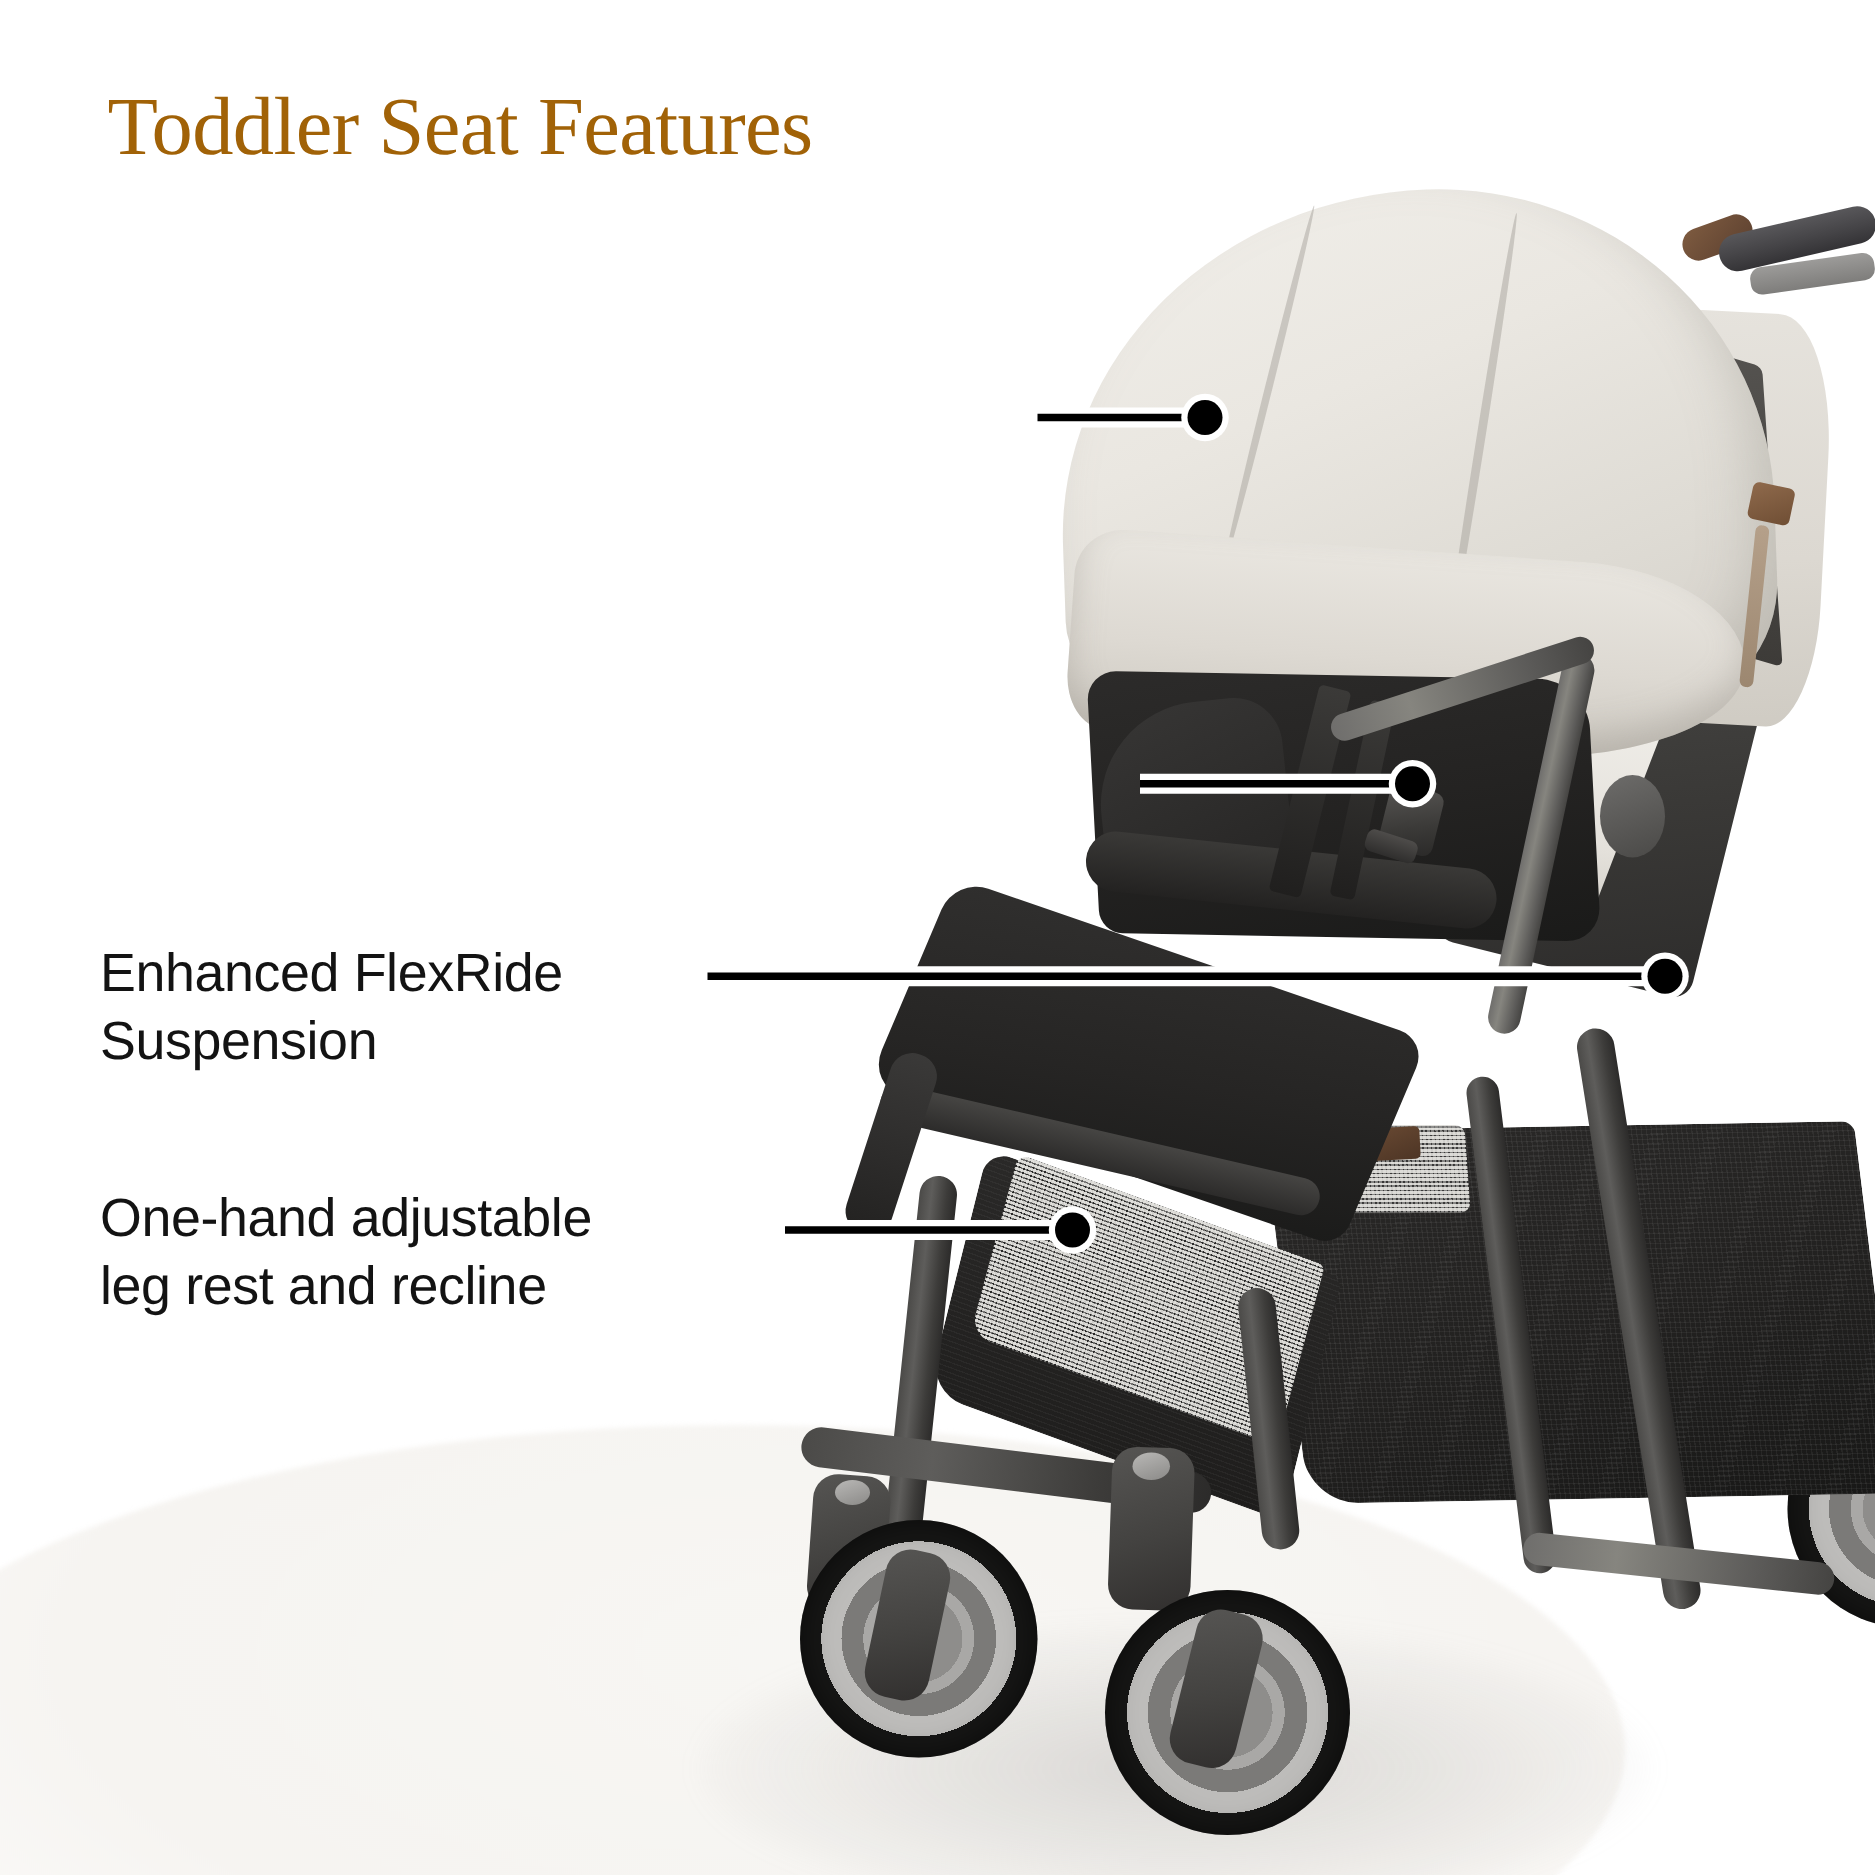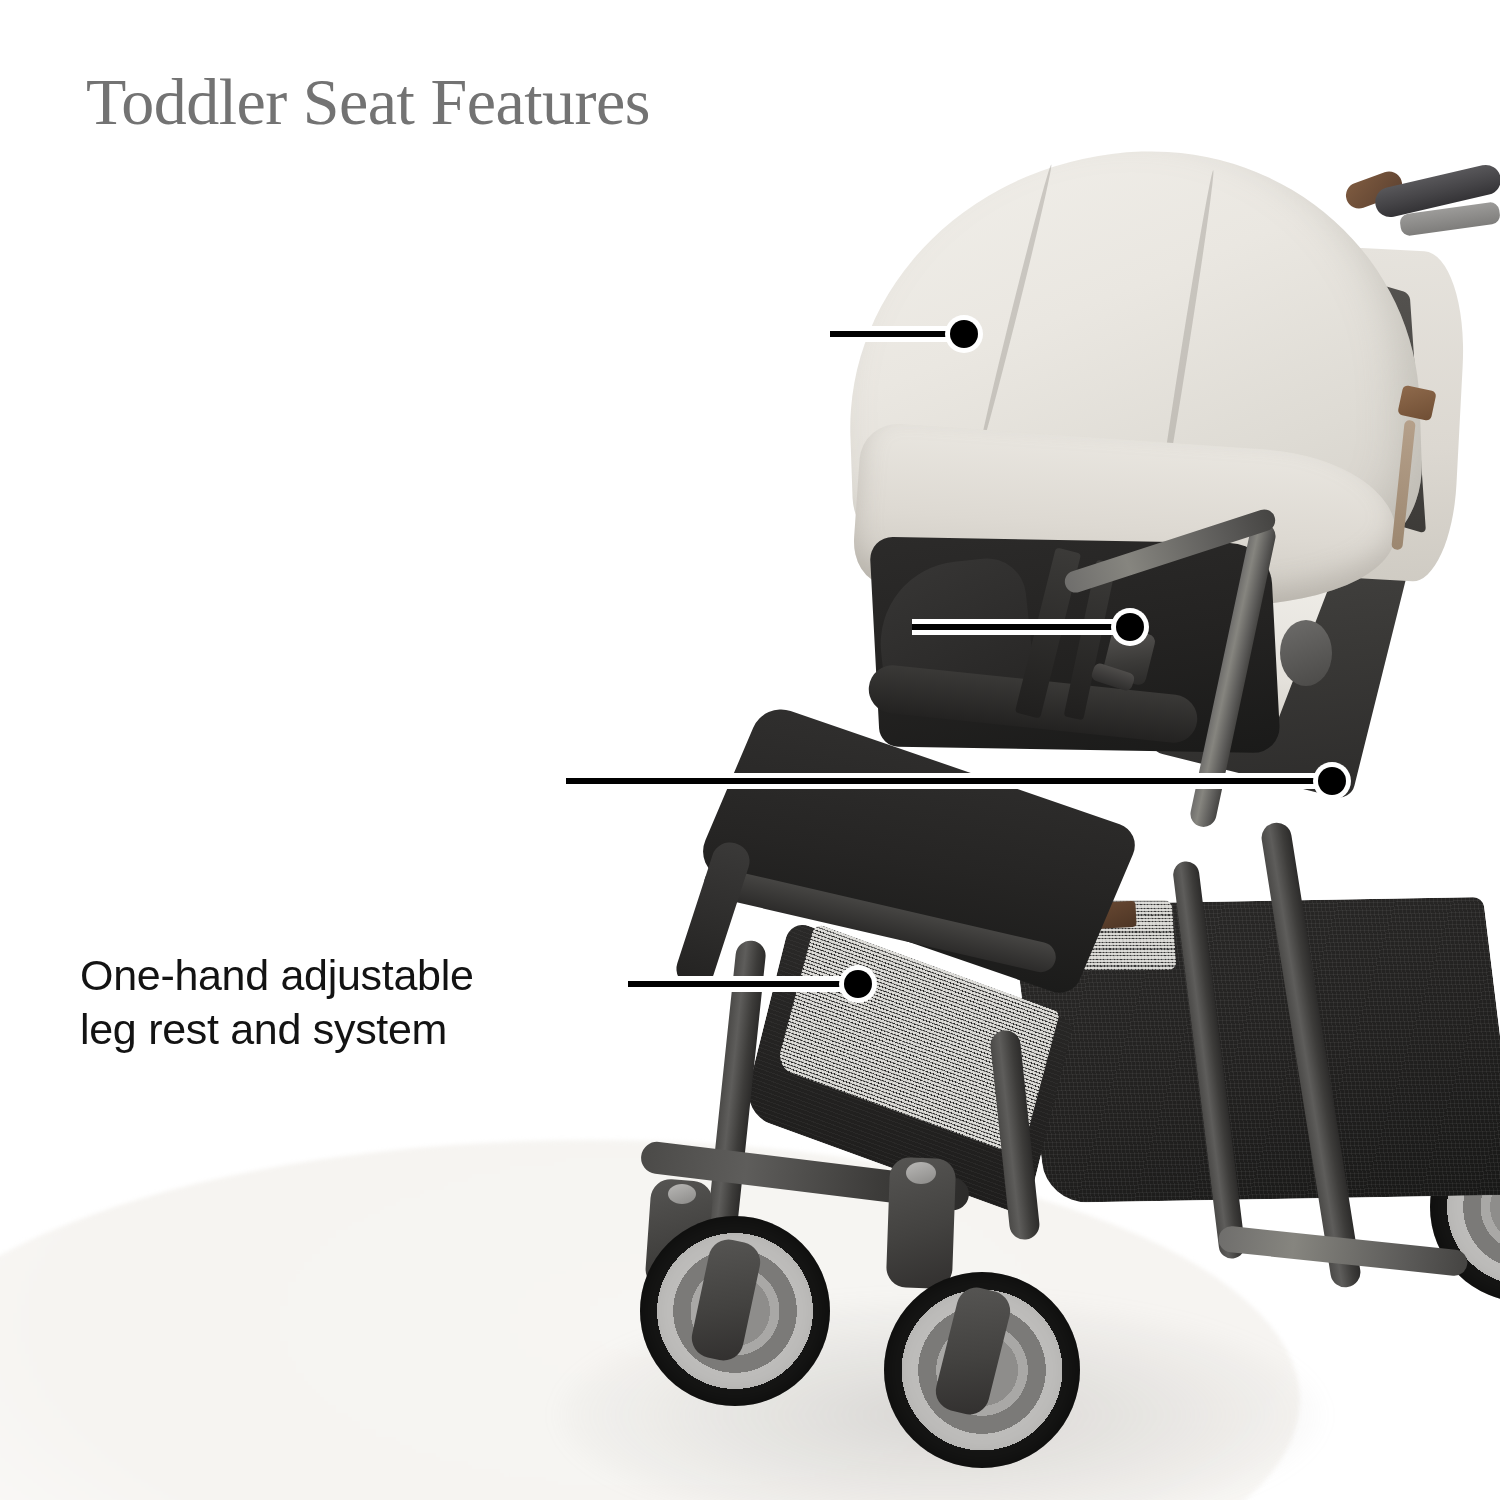--- a/index.html
+++ b/index.html
@@ -39,21 +39,21 @@
   }
 
   
   .title {
     position: absolute;
     left: 86px;
     top: 64px;
     font-family: "Liberation Serif", "DejaVu Serif", serif;
     font-size: 66px;
     line-height: 76px;
-    color: #737373;
+    color: #a16207;
     letter-spacing: -0.5px;
     white-space: nowrap;
   }
 
   
   .flabel {
     position: absolute;
     font-family: "Liberation Sans", sans-serif;
     font-size: 43px;
     line-height: 54px;
@@ -473,22 +473,24 @@
     <div class="fork" style="left:700px; top:1240px; width:52px; height:120px; transform:rotate(12deg);"></div>
 
     <div class="fork" style="left:888px; top:1158px; width:66px; height:130px; transform:rotate(2deg);"></div>
     <div class="brakebtn" style="left:906px; top:1162px; width:30px; height:22px;"></div>
     <div class="wheel" style="left:884px; top:1272px; width:196px; height:196px;"></div>
     <div class="fork" style="left:946px; top:1288px; width:54px; height:126px; transform:rotate(14deg);"></div>
   </div>
 
   <div class="title">Toddler Seat Features</div>
 
+  <div class="flabel" id="label-2">Enhanced FlexRide
+Suspension</div>
   <div class="flabel" id="label-3">One-hand adjustable
-leg rest and system</div>
+leg rest and recline</div>
 
   <svg class="leader-svg" id="leaders" viewBox="0 0 1500 1500">
       <g>
         <line x1="830" y1="334" x2="958" y2="334" stroke="#ffffff" stroke-width="16" stroke-linecap="butt"></line>
         <line x1="830" y1="334" x2="958" y2="334" stroke="#000000" stroke-width="6" stroke-linecap="butt"></line>
         <circle cx="964" cy="334" r="19" fill="#ffffff"></circle>
         <circle cx="964" cy="334" r="14" fill="#000000"></circle>
       </g>
       <g>
         <line x1="912" y1="627" x2="1124" y2="627" stroke="#ffffff" stroke-width="16" stroke-linecap="butt"></line>

